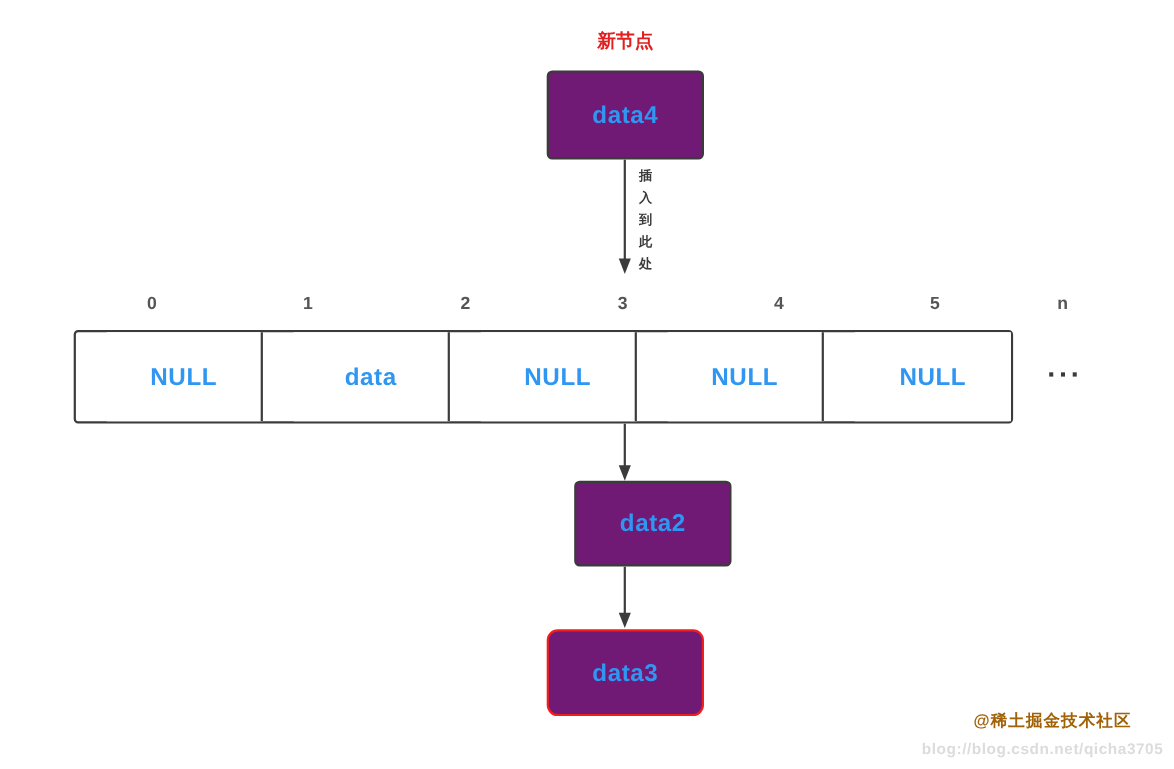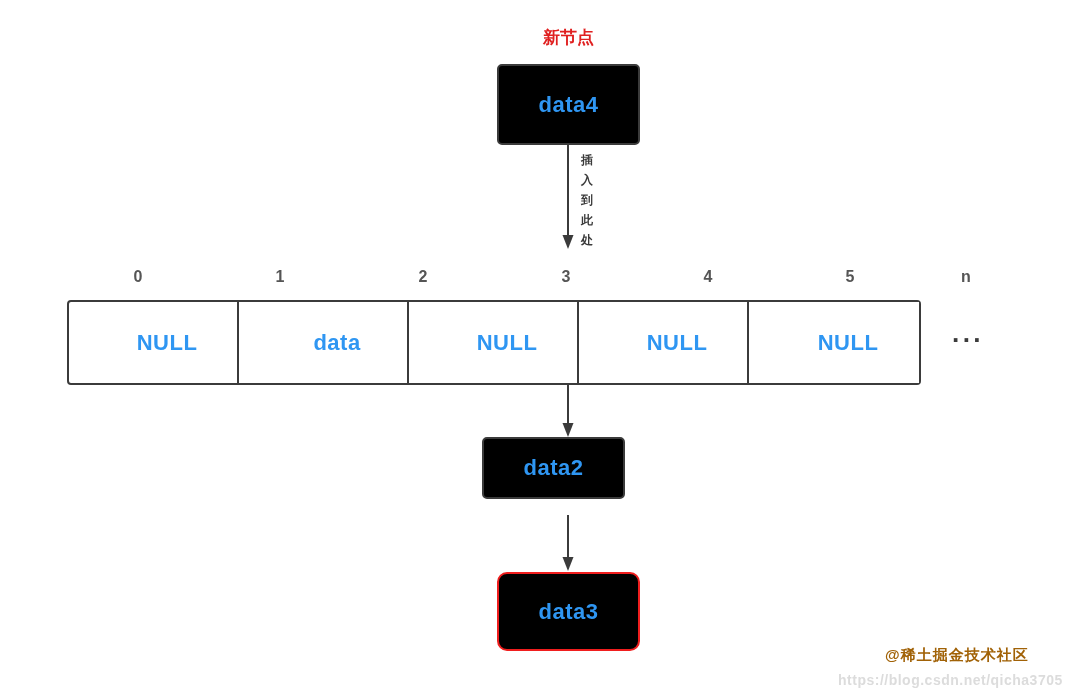--- a/index.html
+++ b/index.html
@@ -16,21 +16,21 @@
     height: 699px;
     background: #ffffff;
     overflow: hidden;
     font-weight: bold;
   }
 
   
   .node-box {
     position: absolute;
     box-sizing: border-box;
-    background: #000000;
+    background: #701a75;
     border: 2px solid #3b3b3b;
     border-radius: 5px;
     display: flex;
     align-items: center;
     justify-content: center;
     color: #2f96f2;
     font-size: 22px;
     letter-spacing: 0.5px;
   }
   .node-box.red {
@@ -195,29 +195,29 @@
     </div>
   </div>
 
   <div class="ellipsis">···</div>
 
   <svg class="arrow" style="left:555px; top:385px;" width="26" height="54">
     <line x1="13" y1="0" x2="13" y2="40" stroke="#3b3b3b" stroke-width="2"></line>
     <polygon points="13,52 7.5,38 18.5,38" fill="#3b3b3b"></polygon>
   </svg>
 
-  <div class="node-box" style="left:482px; top:437px; width:143px; height:62px;align-items:center;">
+  <div class="node-box" style="left:522px; top:437px; width:143px; height:78px;align-items:center;">
     <span>data2</span>
   </div>
 
   <svg class="arrow" style="left:555px; top:515px;" width="26" height="58">
     <line x1="13" y1="0" x2="13" y2="44" stroke="#3b3b3b" stroke-width="2"></line>
     <polygon points="13,56 7.5,42 18.5,42" fill="#3b3b3b"></polygon>
   </svg>
 
   <div class="node-box red" style="left:497px; top:572px; width:143px; height:79px;border-radius:10px;">
     <span>data3</span>
   </div>
 
   <div class="wm-brand">@稀土掘金技术社区</div>
-  <div class="wm-url">https://blog.csdn.net/qicha3705</div>
+  <div class="wm-url">blog://blog.csdn.net/qicha3705</div>
 
 </div>
 
 </body></html>

